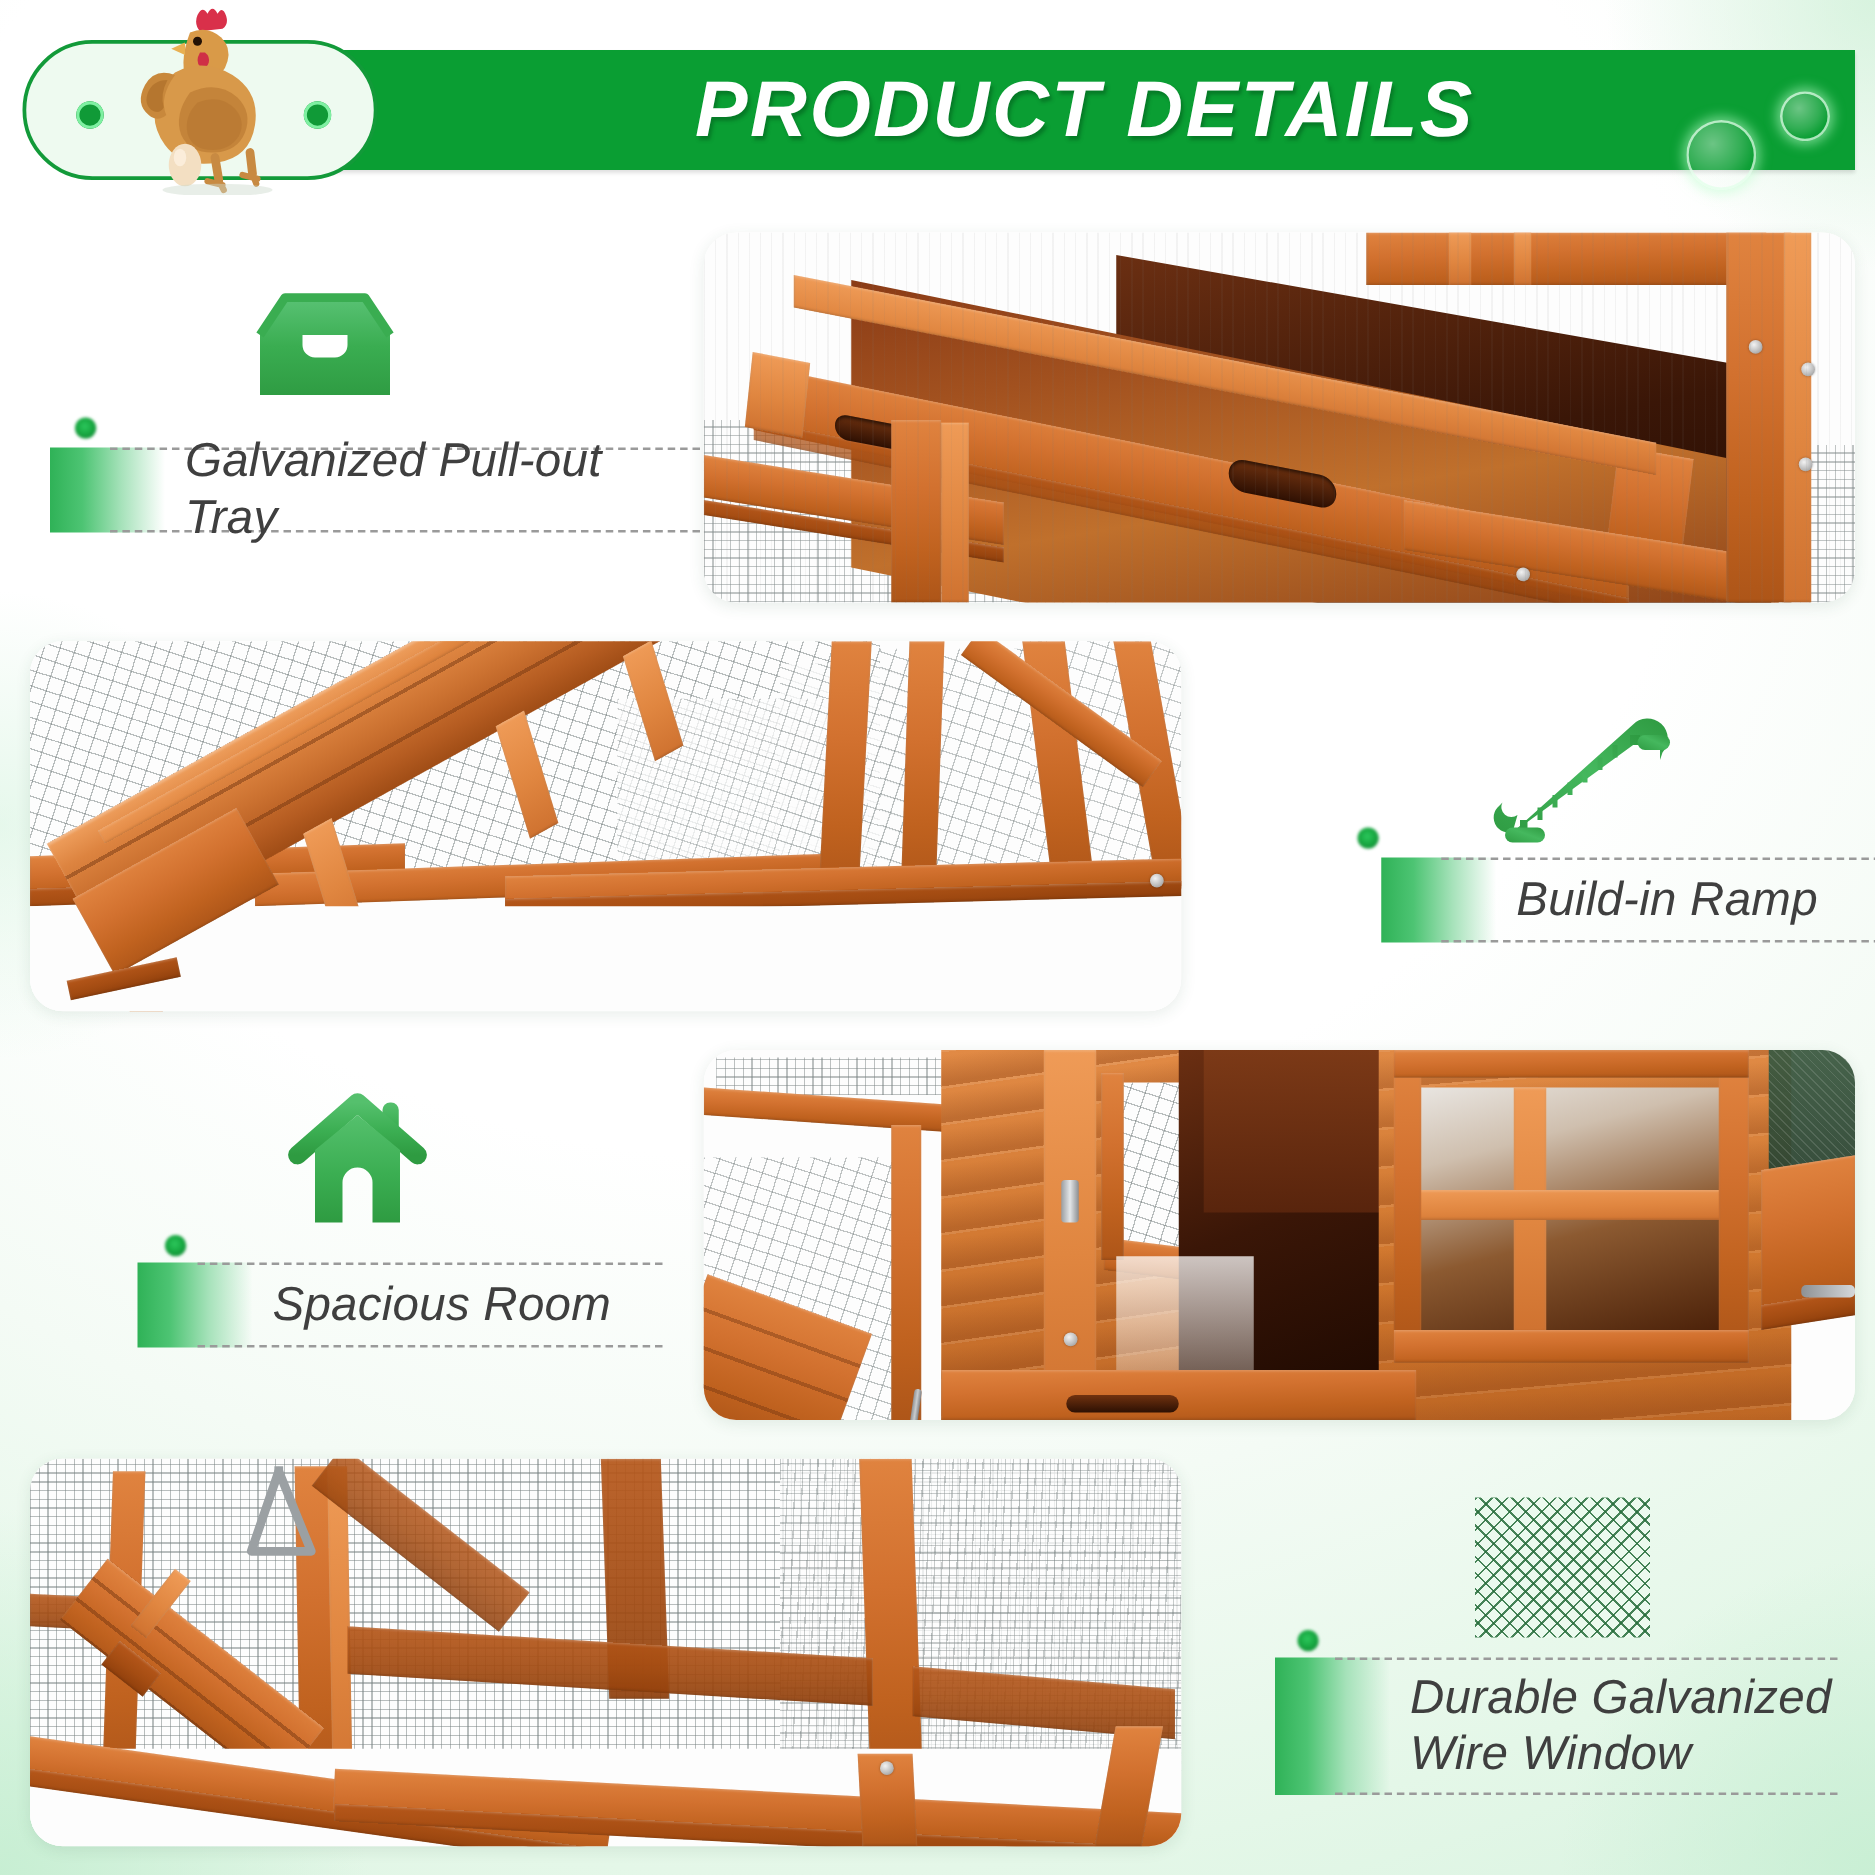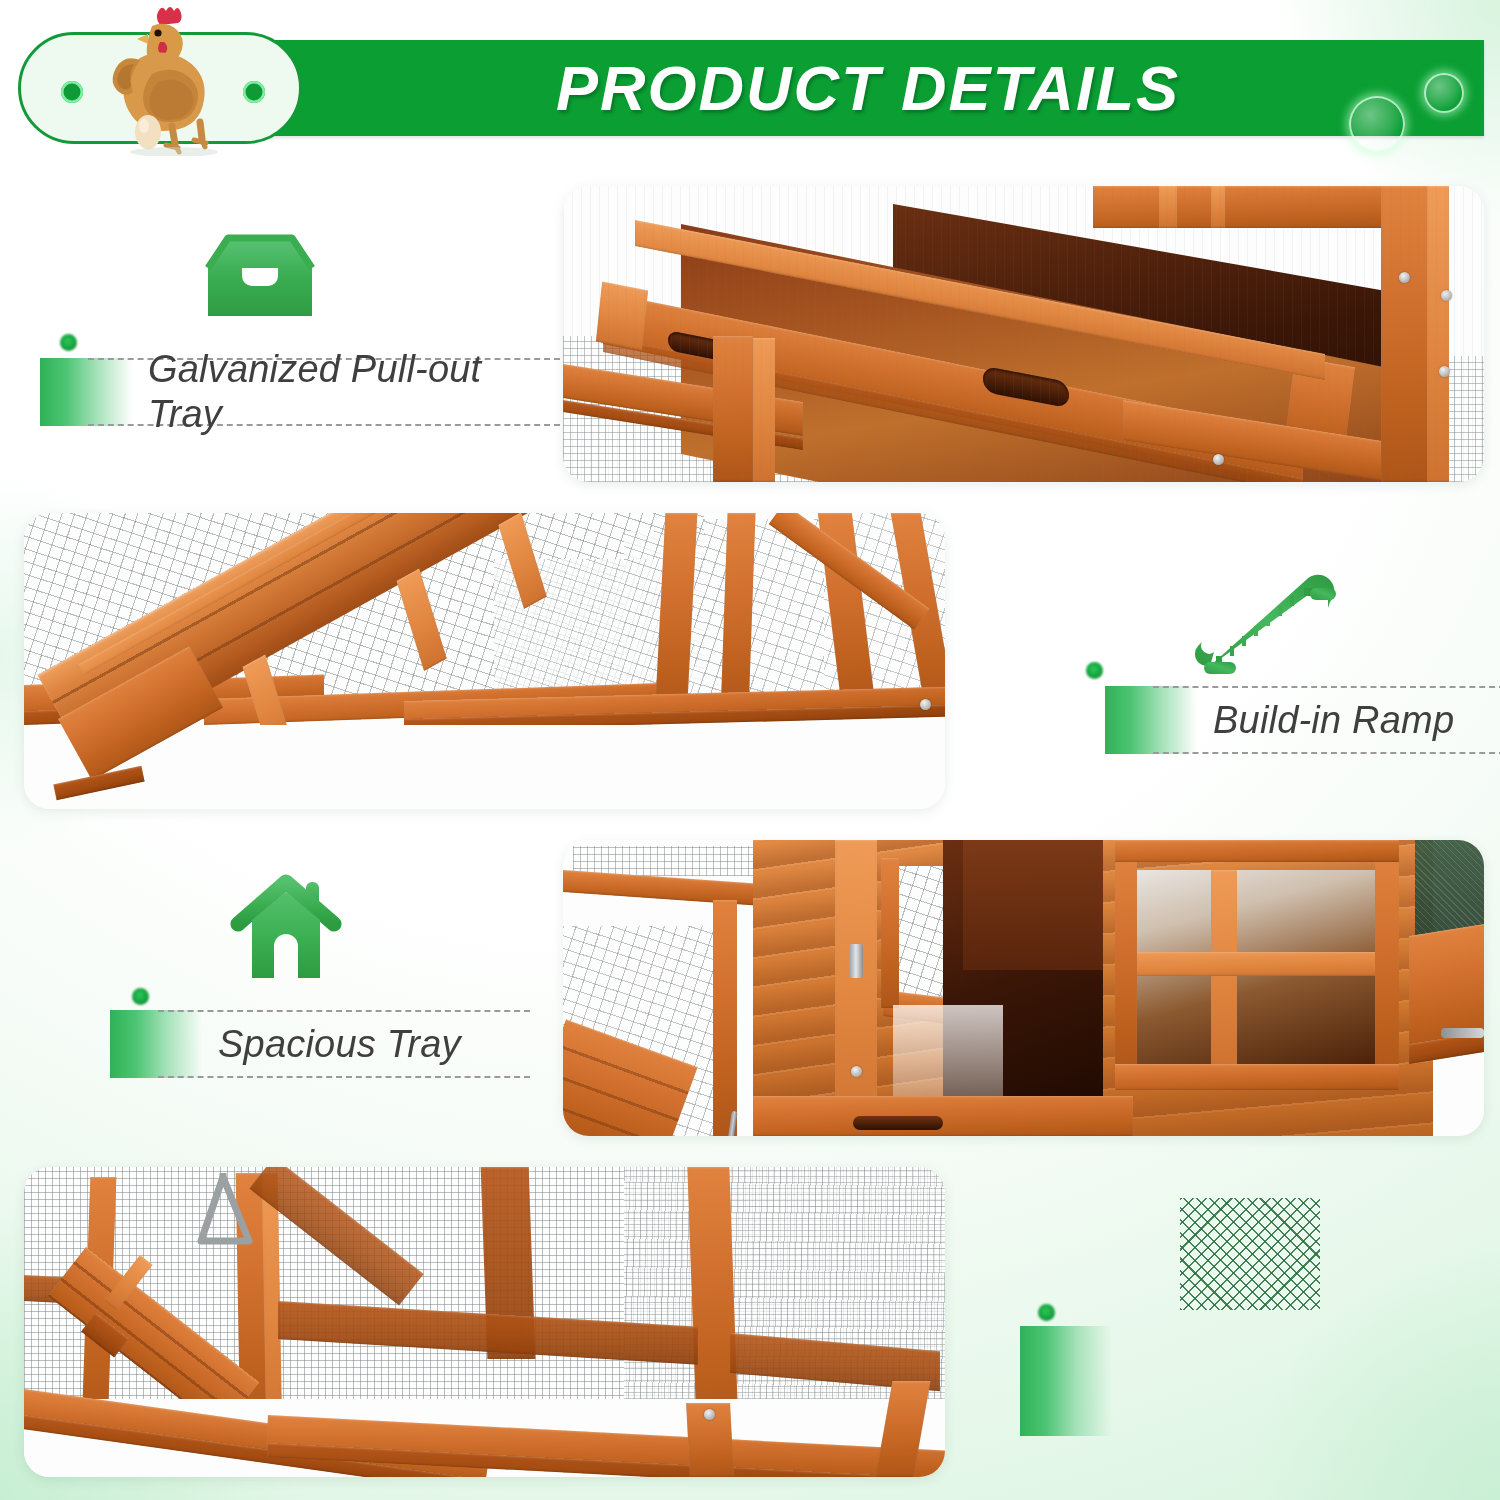--- a/index.html
+++ b/index.html
@@ -556,26 +556,30 @@
       <rect x="76" y="10" width="13" height="34" rx="6" fill="url(#gHouse)"></rect>
 
       <path d="M8 52 L56 10 L104 52" fill="none" stroke="url(#gHouse)" stroke-width="15" stroke-linecap="round" stroke-linejoin="round"></path>
 
       <path d="M22 48 L56 20 L90 48 L90 106 L68 106 L68 74 a12 12 0 0 0 -24 0 L44 106 L22 106 Z" fill="url(#gHouse)"></path>
     </svg>
     <div class="feature-dot" style="left:22px;top:116px;"></div>
     <div class="feature-row" style="left:0;top:138px;width:420px;height:68px;">
       <div class="feature-swatch"></div>
       <div class="feature-text-wrap">
-        <span class="feature-text">Spacious Tray</span>
+        <span class="feature-text">Spacious Room</span>
       </div>
     </div>
   </div>
 
   <div class="feature" id="feat-wire">
     <div class="mesh-icon-box" style="position:absolute;left:160px;top:6px;"></div>
     <div class="feature-dot" style="left:18px;top:112px;"></div>
     <div class="feature-row" style="left:0;top:134px;width:450px;height:110px;">
       <div class="feature-swatch"></div>
+      <div class="feature-text-wrap">
+        <span class="feature-text">Durable Galvanized
+Wire Window</span>
+      </div>
     </div>
   </div>
 
 </div>
 
 </body></html>

